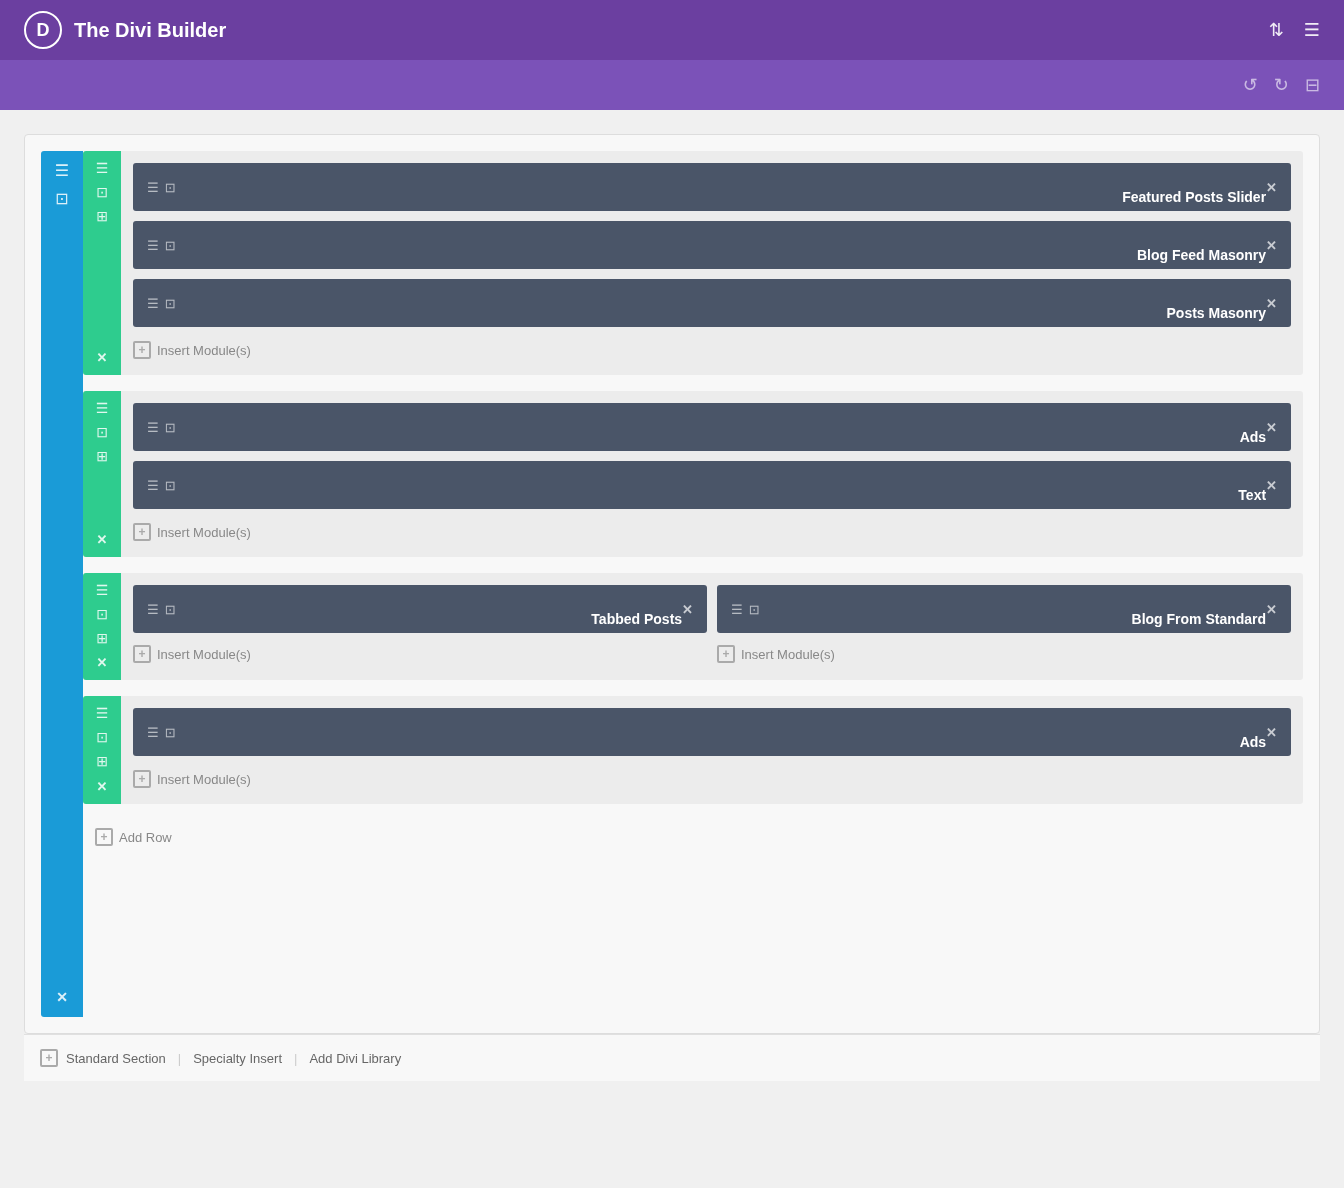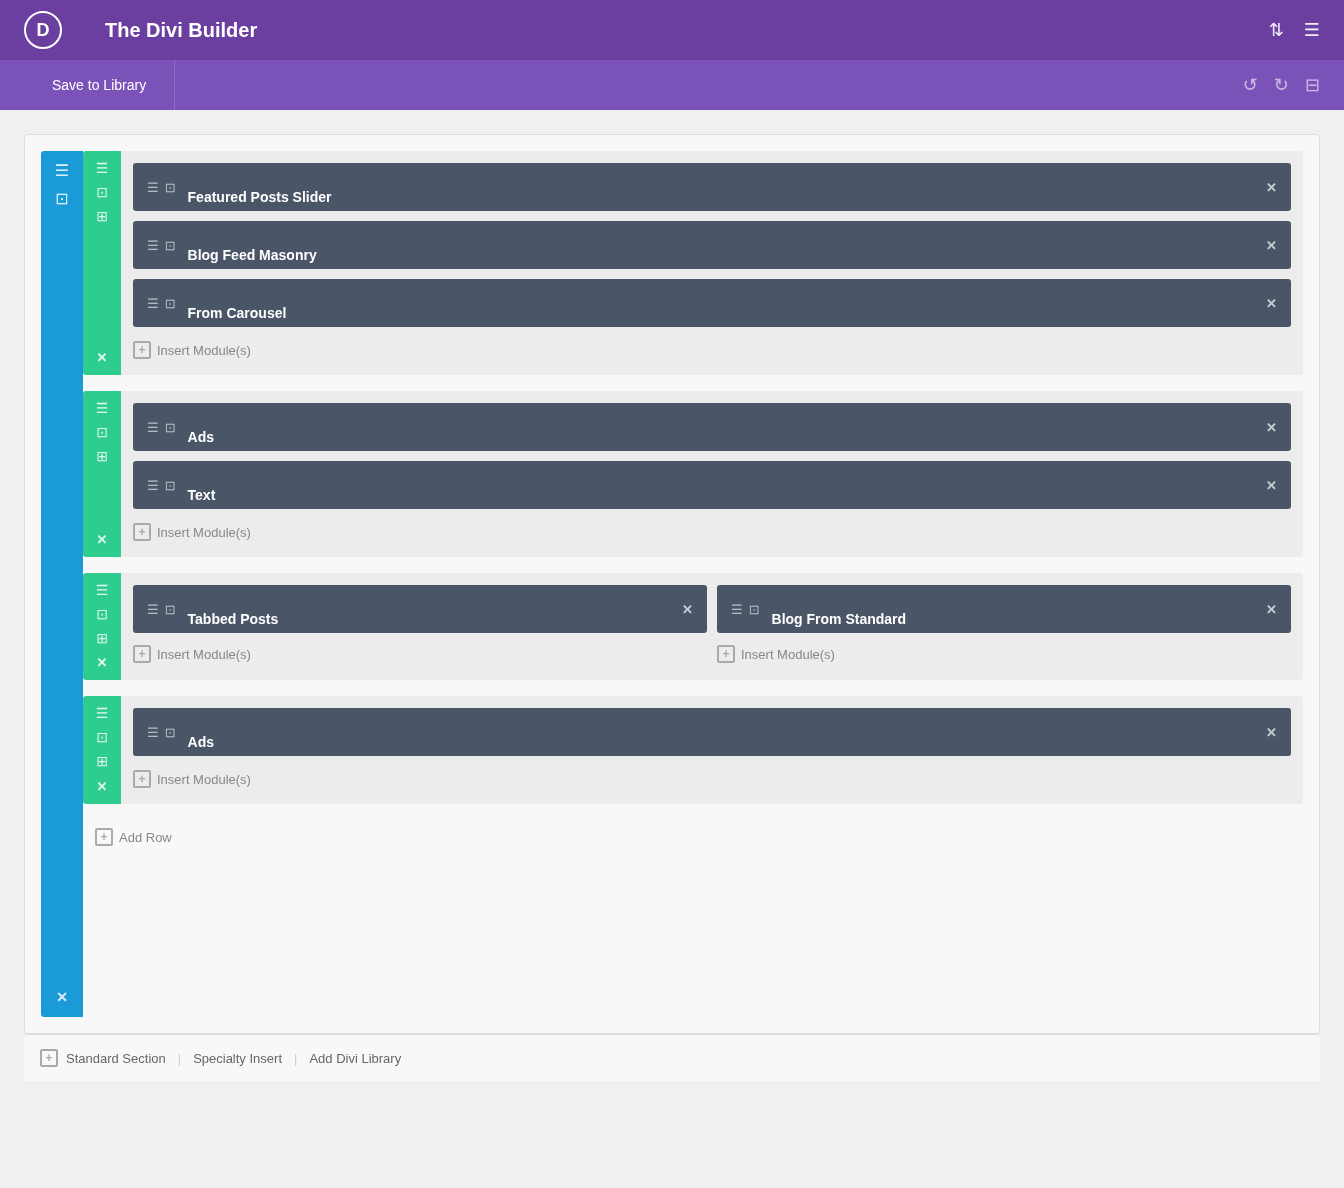--- a/index.html
+++ b/index.html
@@ -30,21 +30,20 @@
       justify-content: center;
       font-weight: bold;
       font-size: 18px;
       margin-right: 12px;
       flex-shrink: 0;
     }
     .header-title {
       font-size: 20px;
       font-weight: 600;
       flex: 1;
-      margin-left: 31px;
     }
     .header-icons {
       display: flex;
       gap: 20px;
       align-items: center;
     }
     .header-icon-btn {
       cursor: pointer;
       opacity: 0.9;
       font-size: 18px;
@@ -193,21 +192,21 @@
     }
     .module-row-icons {
       display: flex;
       gap: 6px;
       margin-right: 12px;
       color: rgba(255,255,255,0.6);
       font-size: 13px;
     }
     .module-row-title {
       flex: 1;
-      text-align: left;
+      text-align: right;
       font-weight: 600;
       font-size: 14px;
       color: #fff;
       margin-top: 20px;
     }
     .module-row-close {
       color: rgba(255,255,255,0.7);
       font-size: 13px;
       cursor: pointer;
       font-weight: bold;
@@ -288,21 +287,20 @@
     <span>D</span>
   </div>
   <span class="header-title">The Divi Builder</span>
   <div class="header-icons">
     <span class="header-icon-btn">⇅</span>
     <span class="header-icon-btn">☰</span>
   </div>
 </div>
 
 <div class="toolbar-bar">
-  <div class="toolbar-btn">Save to Library</div>
   <div class="toolbar-right-icons">
     <span class="toolbar-right-icon">↺</span>
     <span class="toolbar-right-icon">↻</span>
     <span class="toolbar-right-icon">⊟</span>
   </div>
 </div>
 
 <div class="main-content">
   <div class="builder-container">
 
@@ -339,21 +337,21 @@
             </div>
             <span class="module-row-title">Blog Feed Masonry</span>
             <span class="module-row-close">✕</span>
           </div>
 
           <div class="module-row">
             <div class="module-row-icons">
               <span>☰</span>
               <span>⊡</span>
             </div>
-            <span class="module-row-title">From Carousel</span>
+            <span class="module-row-title">Posts Masonry</span>
             <span class="module-row-close">✕</span>
           </div>
 
           <div class="insert-modules">
             <div class="insert-icon">+</div>
             <span>Insert Module(s)</span>
           </div>
         </div>
       </div>
 

